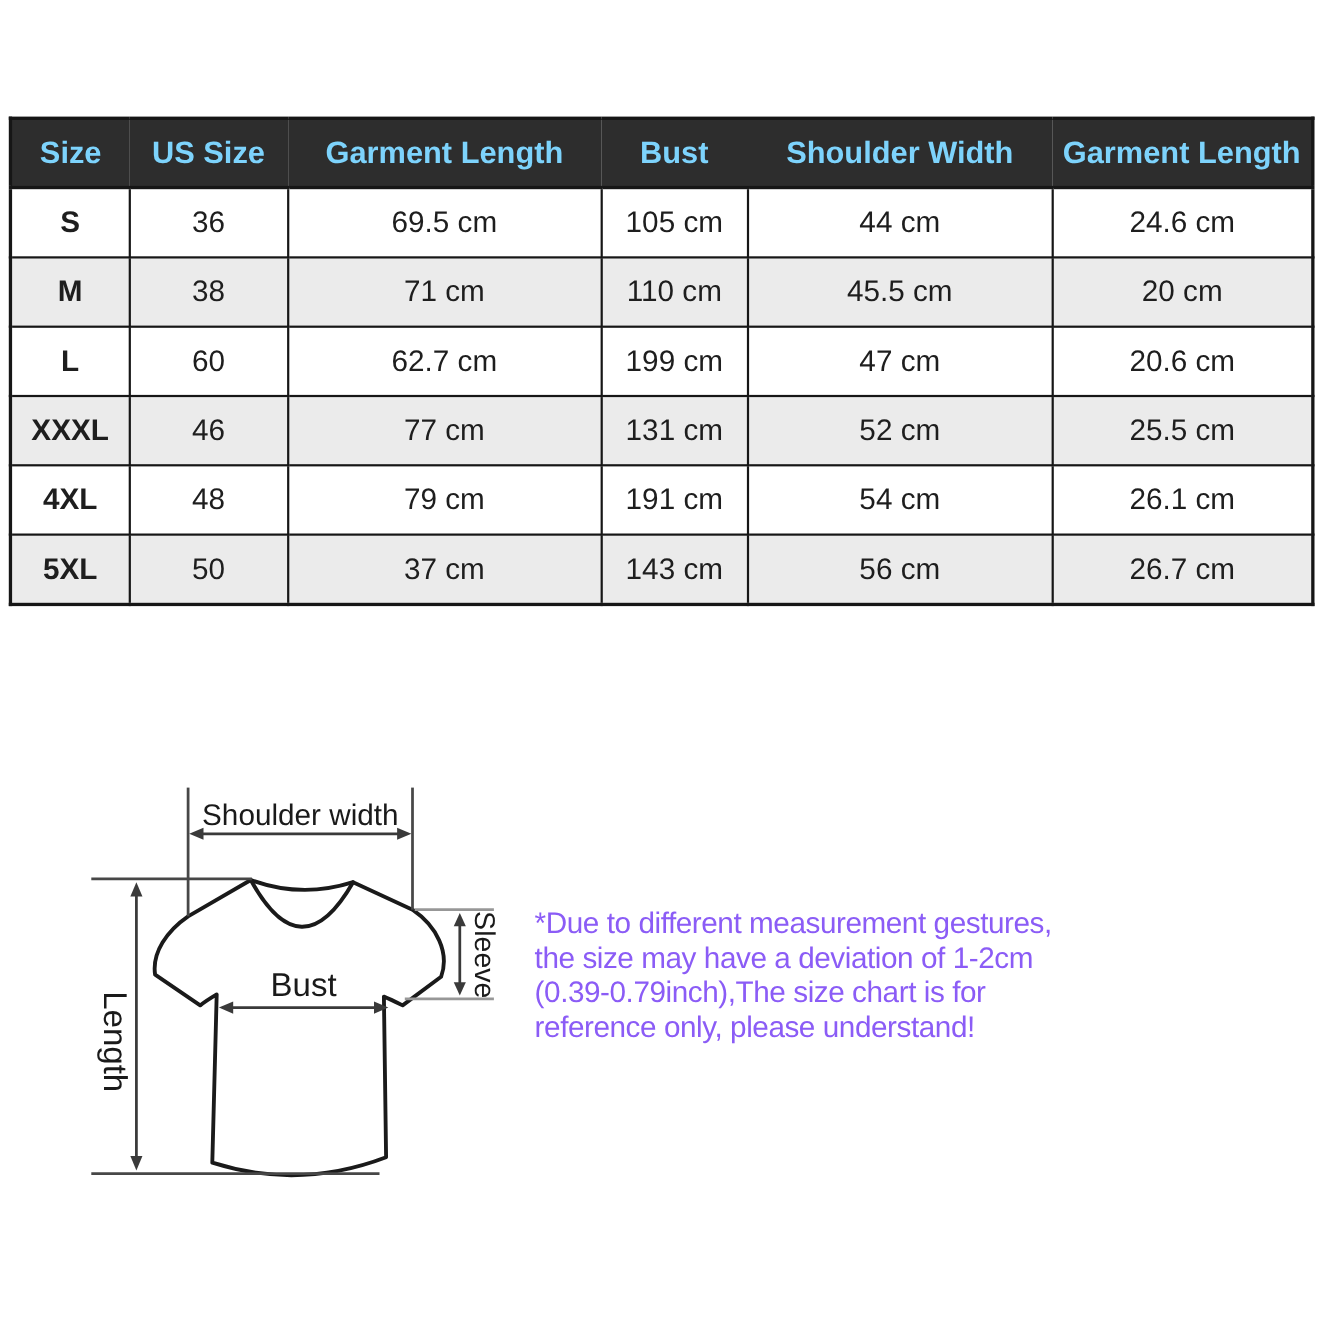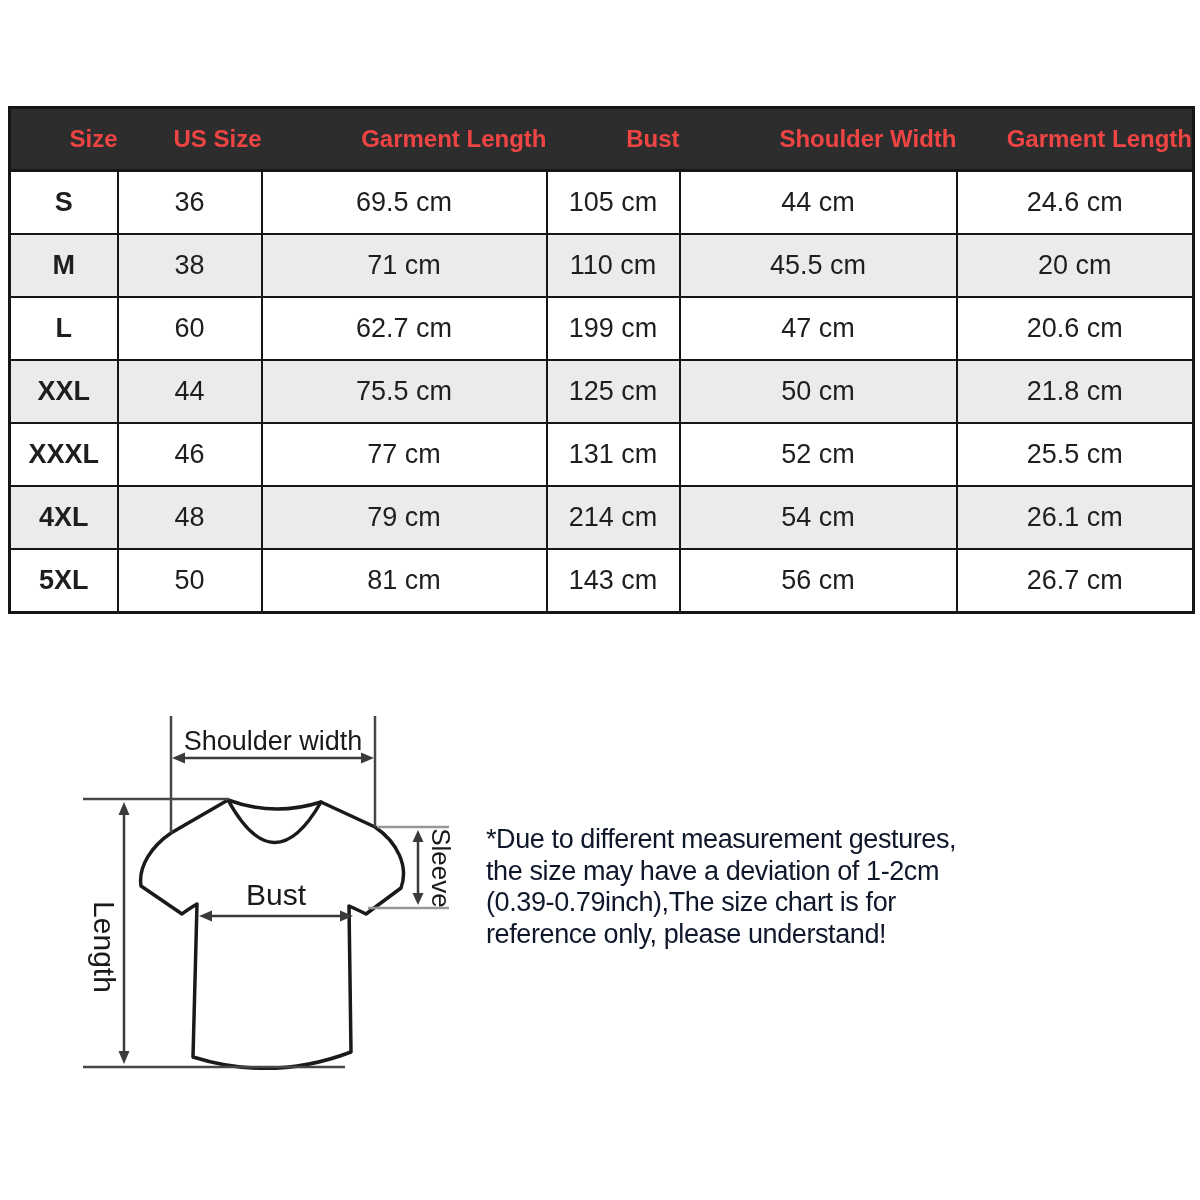--- a/index.html
+++ b/index.html
@@ -18,28 +18,28 @@
   table.size-table {
     position: absolute;
     left: 8px; top: 106px;
     width: 1184px;
     border-collapse: collapse;
     table-layout: fixed;
     border: 3px solid #161616;
   }
   table.size-table th {
     background: #2d2d2d;
-    color: #ef4444;
+    color: #7dd3fc;
     font-weight: bold;
-    font-size: 24px;
+    font-size: 28px;
     height: 60px;
     padding: 0;
     border-top: 2px solid #161616;
     border-bottom: 3px solid #161616;
-    text-align: right;
+    text-align: center;
   }
   table.size-table td {
     font-size: 27px;
     color: #1e1e1e;
     text-align: center;
     vertical-align: middle;
     height: 61px;
     padding: 0;
     border: 2px solid #161616;
     background: #ffffff;
@@ -72,21 +72,21 @@
   .arrow-line { stroke: #3a3a3a; stroke-width: 2.5; }
   .arrow-head { fill: #3a3a3a; stroke: none; }
   
   .note {
     position: absolute;
     left: 486px; top: 824px;
     width: 540px;
     font-size: 27px;
     line-height: 31.5px;
     letter-spacing: -0.4px;
-    color: #0f172a;
+    color: #8b5cf6;
   }
 </style>
 </head>
 <body>
 
 <div id="canvas">
 
   <table class="size-table">
     <colgroup>
       <col style="width:108px">
@@ -125,47 +125,39 @@
       </tr>
       <tr>
         <td class="size-col">L</td>
         <td>60</td>
         <td>62.7 cm</td>
         <td>199 cm</td>
         <td>47 cm</td>
         <td>20.6 cm</td>
       </tr>
       <tr>
-        <td class="size-col">XXL</td>
-        <td>44</td>
-        <td>75.5 cm</td>
-        <td>125 cm</td>
-        <td>50 cm</td>
-        <td>21.8 cm</td>
-      </tr>
-      <tr>
         <td class="size-col">XXXL</td>
         <td>46</td>
         <td>77 cm</td>
         <td>131 cm</td>
         <td>52 cm</td>
         <td>25.5 cm</td>
       </tr>
       <tr>
         <td class="size-col">4XL</td>
         <td>48</td>
         <td>79 cm</td>
-        <td>214 cm</td>
+        <td>191 cm</td>
         <td>54 cm</td>
         <td>26.1 cm</td>
       </tr>
       <tr>
         <td class="size-col">5XL</td>
         <td>50</td>
-        <td>81 cm</td>
+        <td>37 cm</td>
         <td>143 cm</td>
         <td>56 cm</td>
         <td>26.7 cm</td>
       </tr>
     </tbody>
   </table>
 
   <svg class="diagram" width="500" height="430" viewBox="0 700 500 430" xmlns="http://www.w3.org/2000/svg">
 
     <path class="shirt-outline" d="M 228 800

